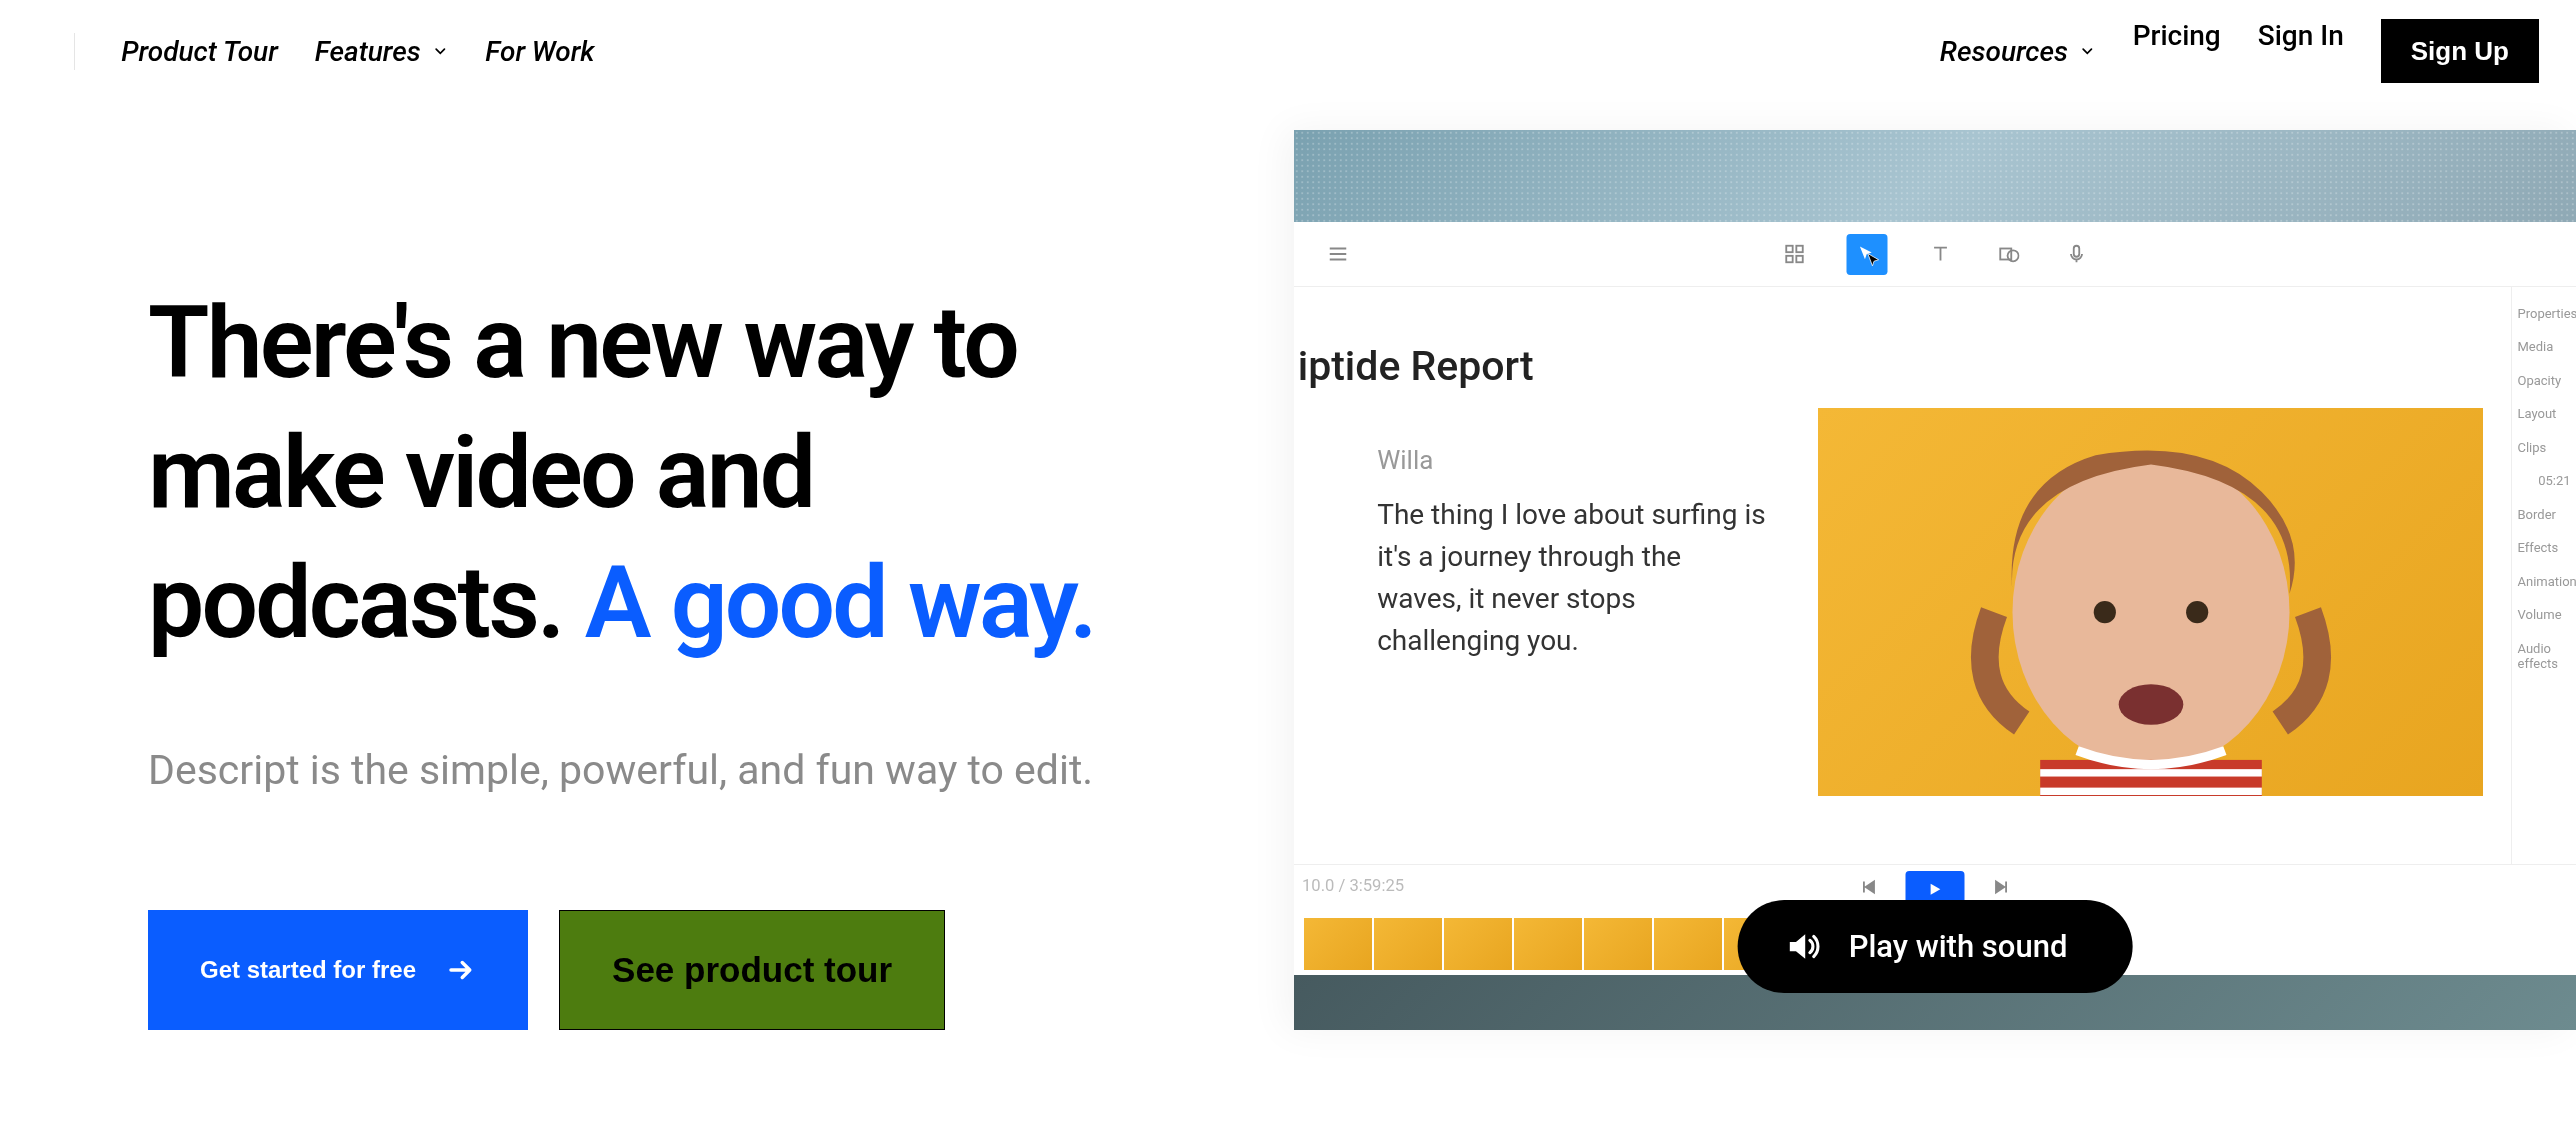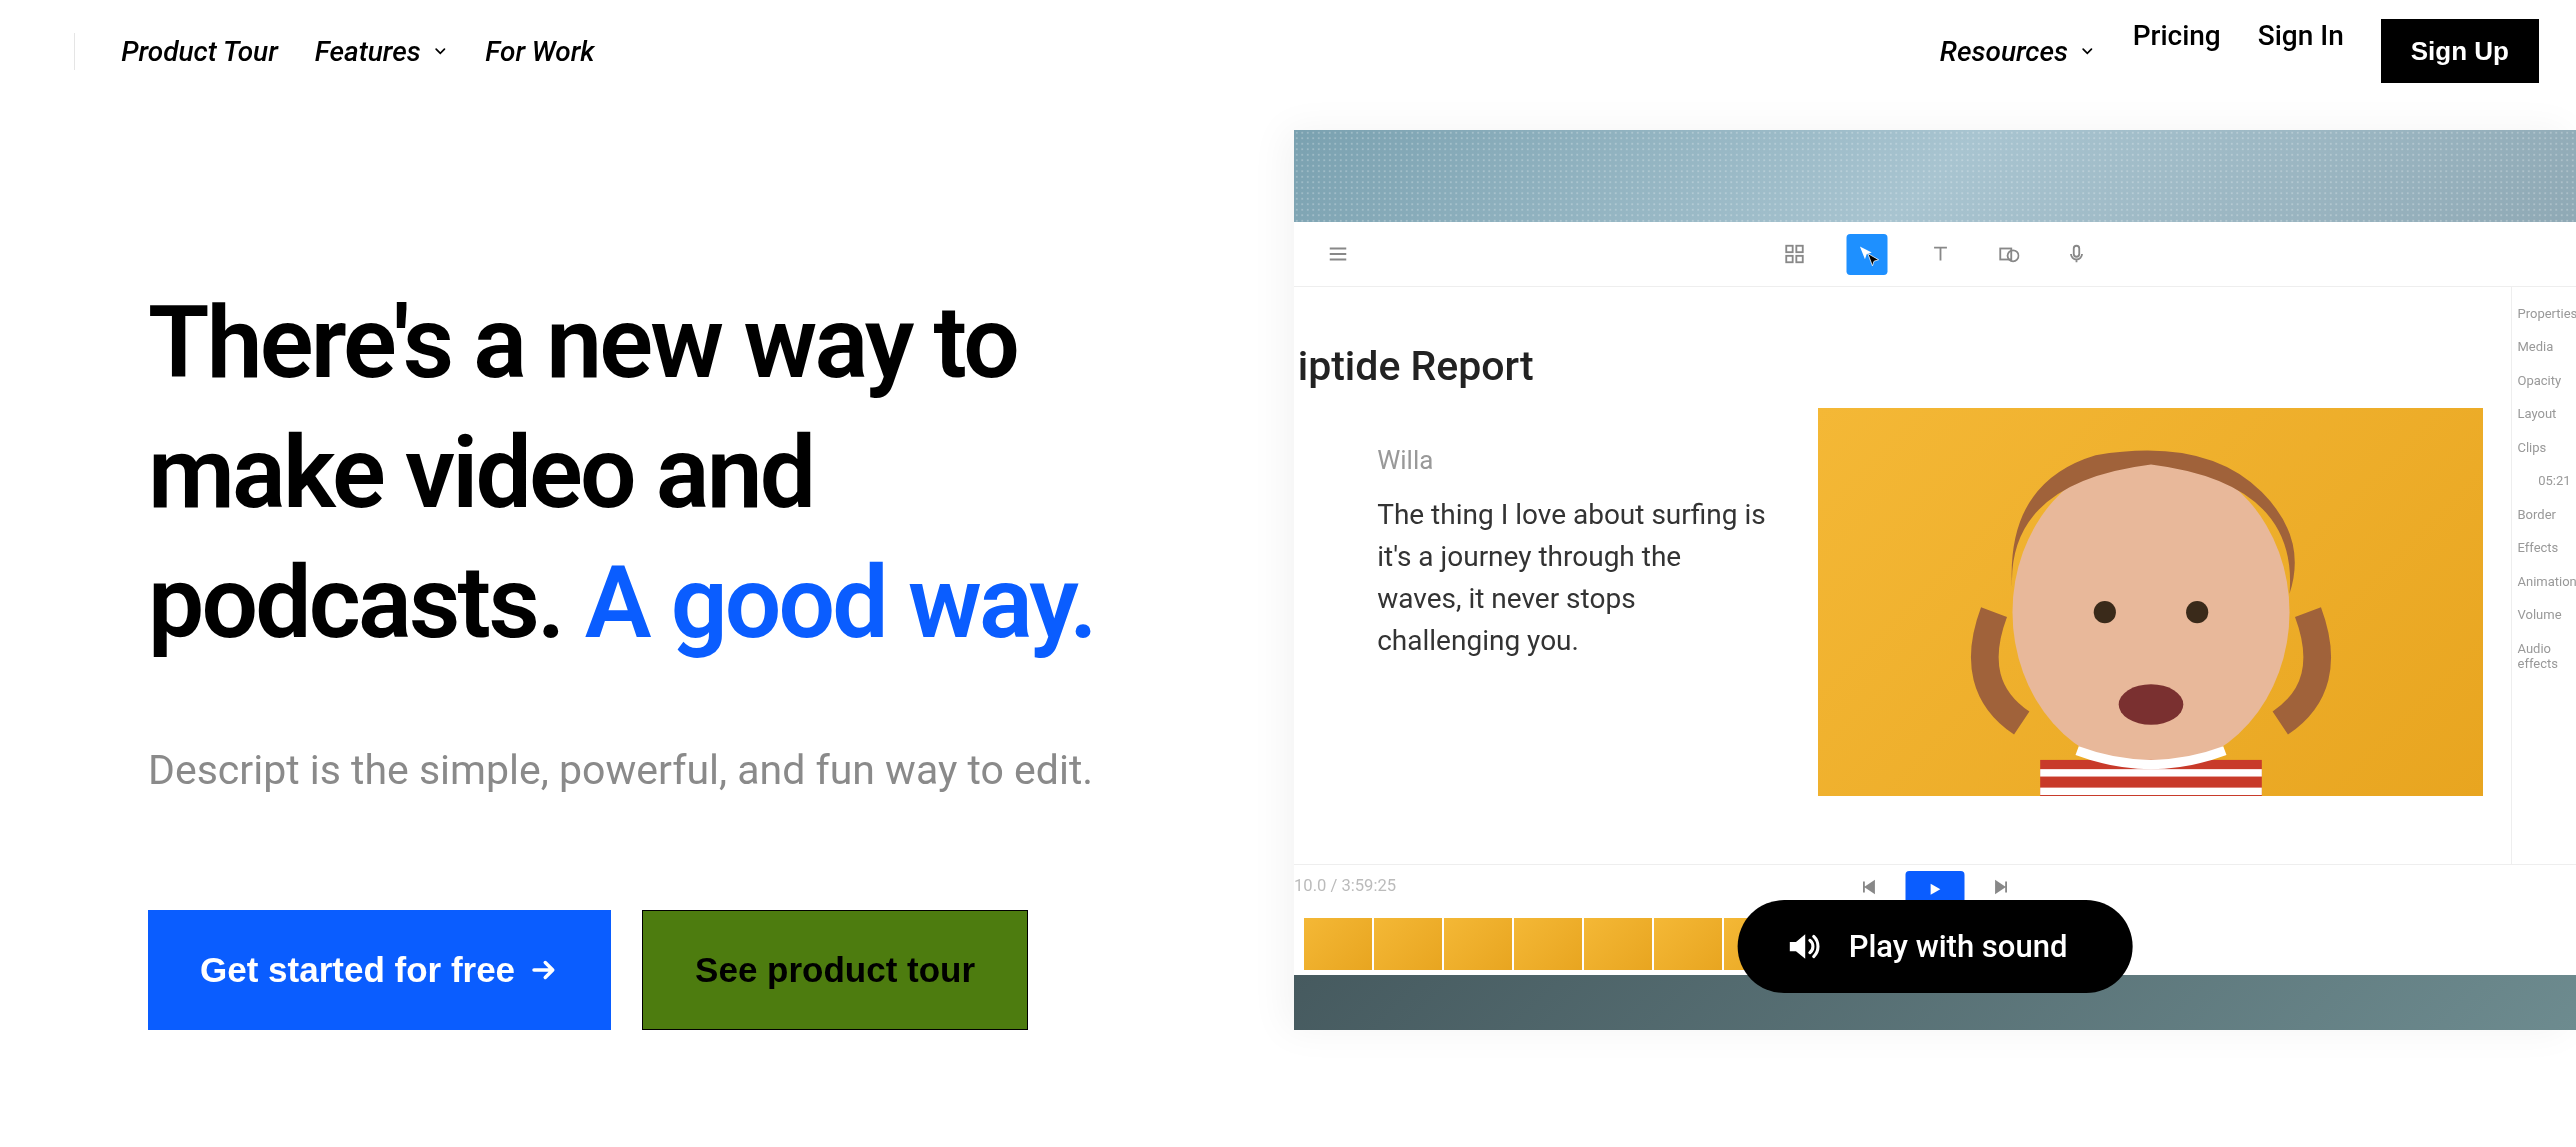--- a/index.html
+++ b/index.html
@@ -16,21 +16,21 @@
 .nav-link { font-size: 28px; font-weight: 500; color: #000; cursor: pointer; }
 .signup-btn { background: #000; color: #fff; font-size: 26px; font-weight: 600; padding: 16.6px 30px; cursor: pointer; border: none; }
 
 
 .hero { display: flex; padding: 0; }
 .hero-left { width: 1294px; padding: 176px 92px 0 148px; }
 .headline { font-size: 100px; font-weight: 600; line-height: 1.3; letter-spacing: -2.8px; }
 .headline-accent { color: #0a5dff; }
 .subhead { font-size: 41px; color: #8a8a8a; margin-top: 74px; line-height: 1.4; max-width: 1016px; }
 .cta-row { display: flex; gap: 31px; margin-top: 111px; }
-.btn-primary { background: #0a5dff; color: #fff; font-size: 35px; font-weight: 600; padding: 39px 52px; border: none; cursor: pointer; display: flex; align-items: center; gap: 14px; }
+.btn-primary { background: #0a5dff; color: #fff; font-size: 24px; font-weight: 600; padding: 39px 52px; border: none; cursor: pointer; display: flex; align-items: center; gap: 30px; }
 .btn-secondary { background: #4d7c0f; color: #000; font-size: 35px; font-weight: 600; padding: 39px 52px; border: 1.8px solid #000; cursor: pointer; }
 .arrow-icon { width: 30px; height: 30px; }
 
 
 .hero-right { flex: 1; position: relative; padding-top: 28px; }
 .app-window { position: absolute; left: 0; top: 28px; right: 0; bottom: 0; background: #fff; display: flex; flex-direction: column; box-shadow: -9.2px 0 37px rgba(0,0,0,0.05); }
 .app-top-bg { height: 92px; background: linear-gradient(135deg, #7aa1b0 0%, #a8c4d0 50%, #8fa9b5 100%); position: relative; overflow: hidden; }
 .app-top-bg::before { content:""; position:absolute; inset:0; background-image: radial-gradient(rgba(255,255,255,0.25) 0.9px, transparent 0.9px); background-size: 5.5px 5.5px; }
 .app-toolbar { height: 65px; background: #fff; display: flex; align-items: center; padding: 0 28px; border-bottom: 0.9px solid #eee; position: relative; }
 .toolbar-left-icon { position: absolute; left: 28px; }
@@ -43,21 +43,21 @@
 .doc-title { font-size: 41px; font-weight: 500; color: #222; margin-bottom: 55px; margin-left: -5.5px; }
 .speaker { font-size: 26px; color: #999; margin-left: 74px; margin-bottom: 18.5px; }
 .transcript { font-size: 28px; color: #333; line-height: 1.5; margin-left: 74px; max-width: 444px; }
 .app-preview-frame { width: 702px; background: #fff; padding: 18.5px; margin-top: 102px; margin-right: 9.2px; }
 .video-thumb { width: 100%; height: 388px; background: linear-gradient(135deg, #f4b836 0%, #e8a520 100%); position: relative; overflow: hidden; }
 .face { position: absolute; left: 50%; top: 50%; transform: translate(-50%,-45%); }
 .app-sidebar { width: 65px; border-left: 0.9px solid #eee; padding: 18.5px 5.5px; font-size: 13px; color: #999; }
 .sidebar-item { margin-bottom: 18.5px; }
 
 .timeline-area { height: 166px; background: #fff; border-top: 0.9px solid #eee; position: relative; }
-.time-label { position:absolute; top:11px; left:0; font-size:16.6px; color:#bbb; }
+.time-label { position:absolute; top:11px; left:8px; font-size:16.6px; color:#bbb; }
 .play-controls { position:absolute; top:5.5px; left:50%; transform:translateX(-50%); display:flex; align-items:center; gap:26px; }
 .play-btn { width:59px; height:37px; background:#0a5dff; border-radius:3.7px; display:flex; align-items:center; justify-content:center; color:#fff; cursor:pointer; }
 .skip-btn { color:#888; cursor:pointer; }
 .clips-row { position:absolute; top:52px; left:9.2px; display:flex; gap:0; }
 .clip-thumb { width:70px; height:54px; background: linear-gradient(135deg,#f4b836,#e8a520); border:0.9px solid #fff; }
 .timeline-text { position:absolute; top:111px; left:9.2px; font-size:16.6px; color:#666; }
 .bottom-wave { position:absolute; bottom:0; left:0; right:0; height:55px; background:linear-gradient(135deg,#465a5f,#6d8b8f); }
 
 .sound-pill { position: absolute; left: 50%; bottom: 37px; transform: translateX(-50%); background: #000; color: #fff; border-radius: 923px; padding: 28px 65px 28px 46px; display: flex; align-items: center; gap: 28px; cursor: pointer; z-index: 10; }
 .sound-pill-text { font-size: 31px; font-weight: 500; }

